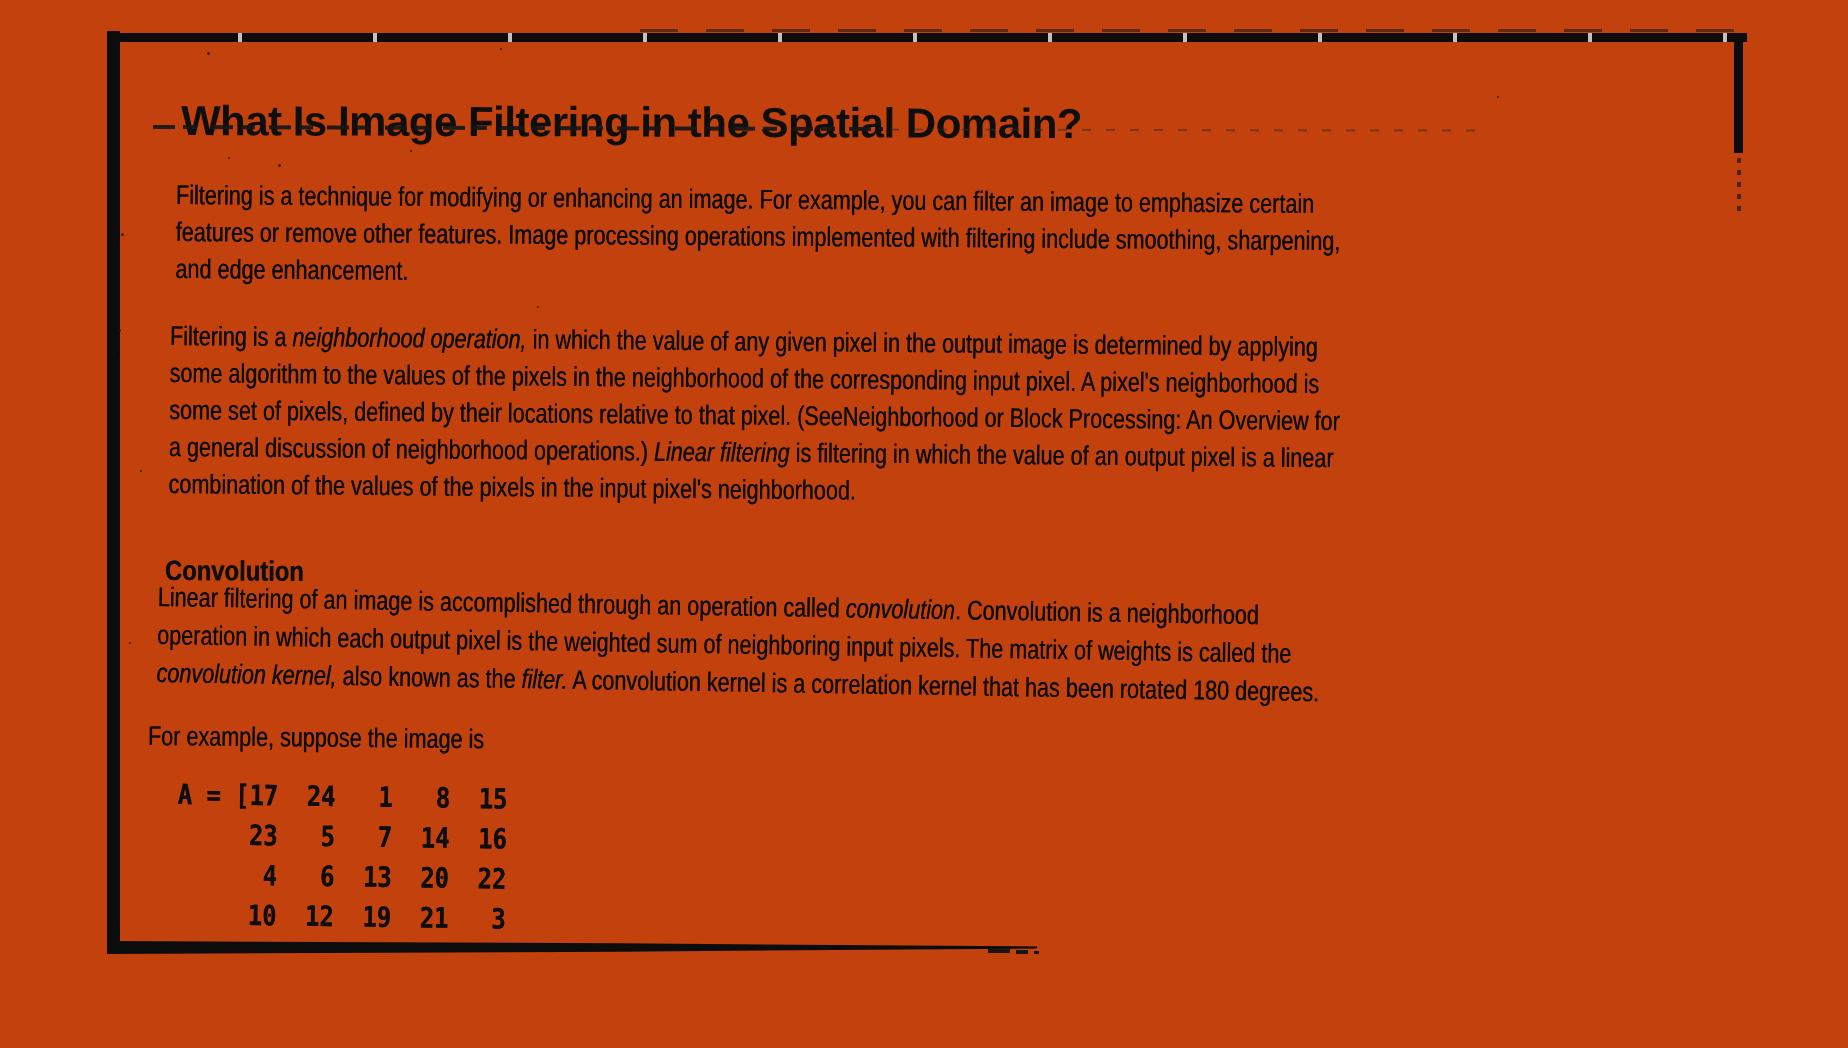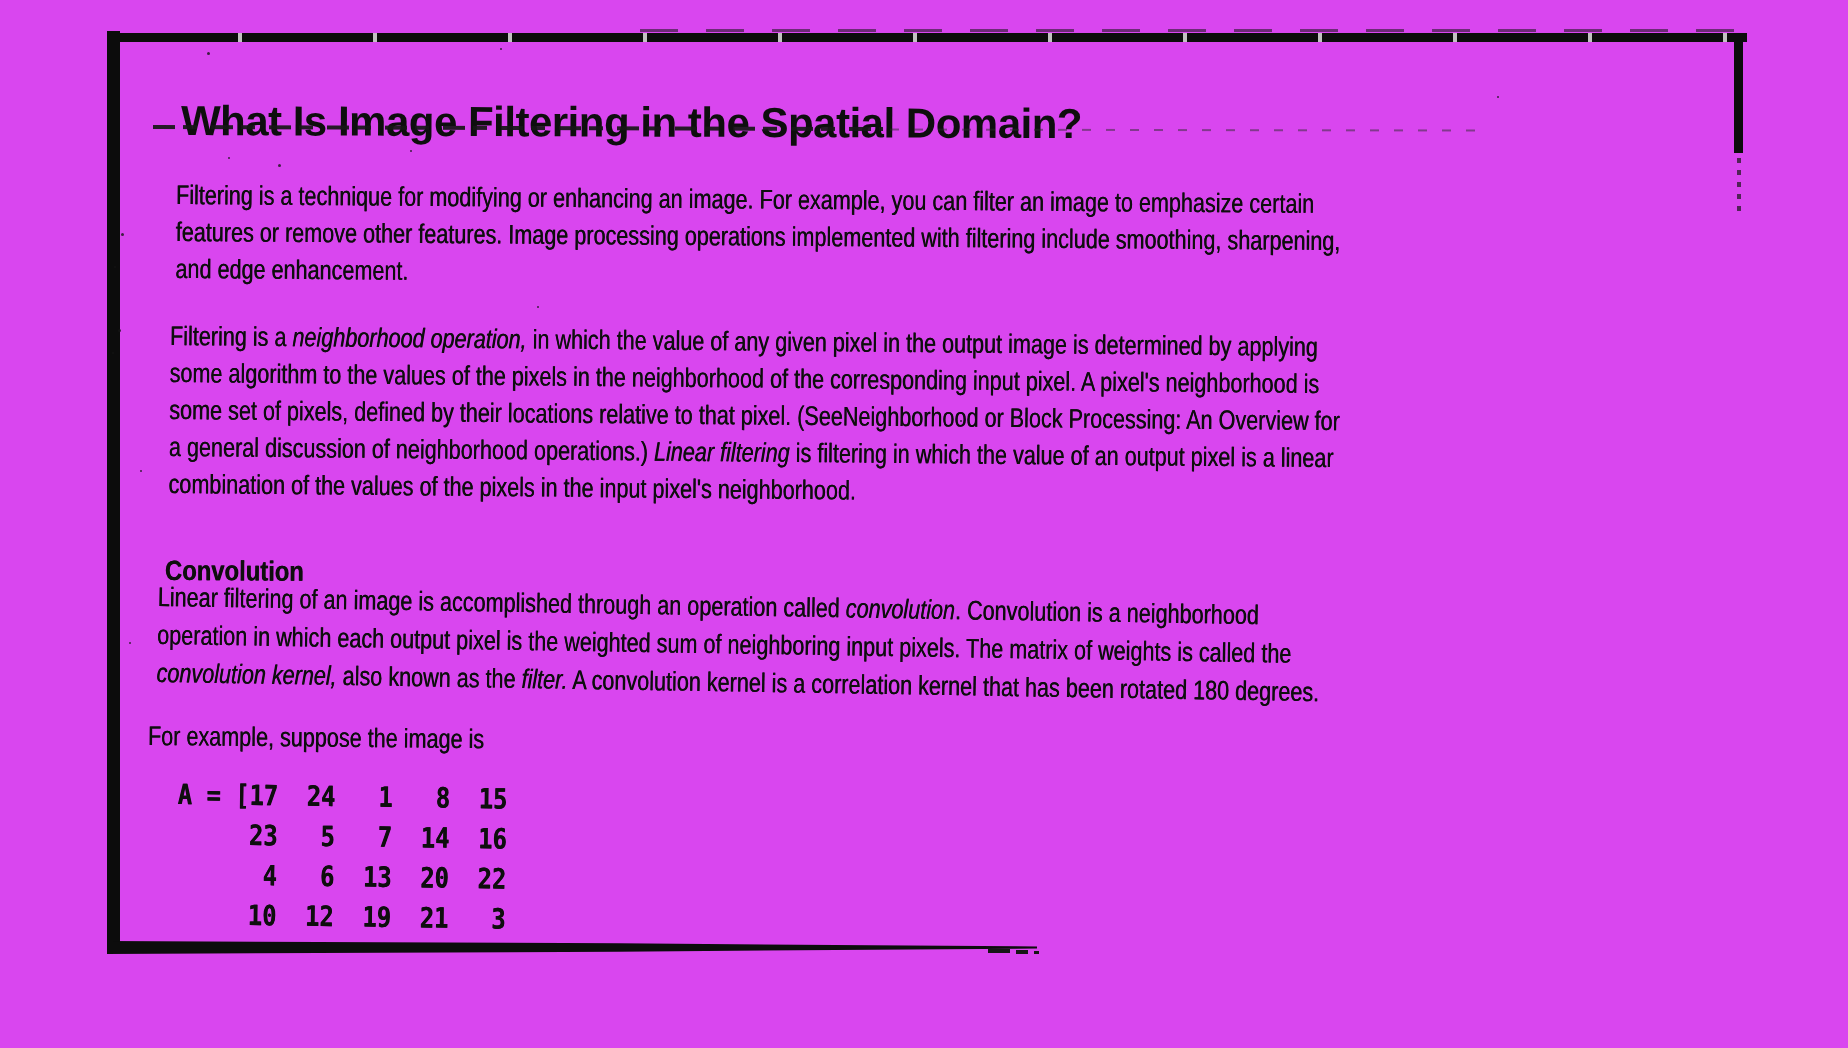--- a/index.html
+++ b/index.html
@@ -1,17 +1,17 @@
 <!DOCTYPE html>
 <html><head>
 <meta charset="utf-8">
 <style>
   html,body{margin:0;padding:0;background:#ffffff;}
   .page{
-    position:relative;width:1848px;height:1048px;background:#d946ef;overflow:hidden;
+    position:relative;width:1848px;height:1048px;background:#c2410c;overflow:hidden;
     font-family:"Liberation Sans",sans-serif;color:#0e0e0e;
   }
   
   .b{position:absolute;background:#0c0c0c;}
   .border-left{left:107px;top:31px;width:13px;height:922px;}
   .border-top{left:107px;top:33px;width:1640px;height:9px;}
   .border-top-breaks{left:107px;top:33px;width:1640px;height:9px;background:repeating-linear-gradient(90deg,transparent 0 131px,#ffffff 131px 135px);opacity:.75;}
   .border-top-fray{left:640px;top:29px;width:1100px;height:3px;background:repeating-linear-gradient(90deg,#141414 0 38px,transparent 38px 66px);opacity:.55;}
   .border-right{left:1734px;top:35px;width:9px;height:118px;}
   .border-right-dots{left:1737px;top:158px;width:4px;height:58px;background:repeating-linear-gradient(180deg,#161616 0 5px,transparent 5px 12px);opacity:.7;}

